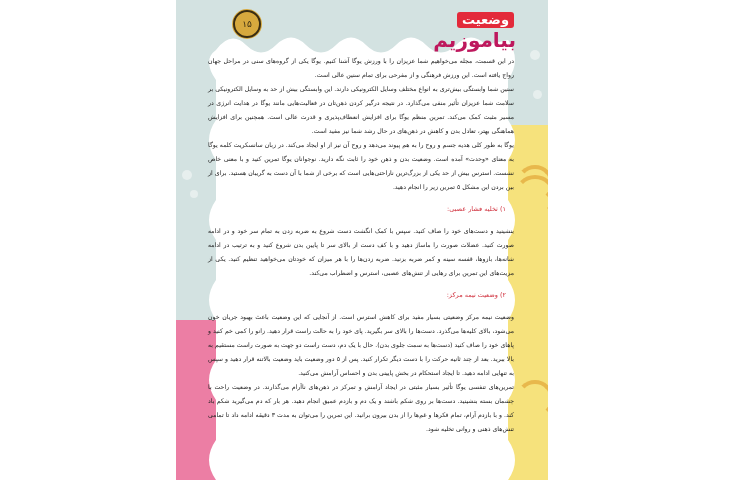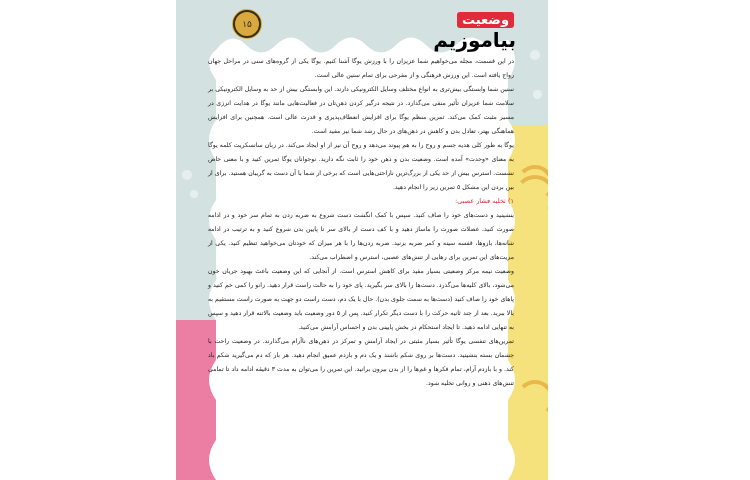--- a/index.html
+++ b/index.html
@@ -26,29 +26,29 @@
     position: absolute; left: 31px; top: 10px; width: 24px; height: 24px; border-radius: 50%;
     background: #d7a93e; border: 2px solid #3a2d12; box-shadow: 0 0 0 1px #d7a93e;
     display: flex; align-items: center; justify-content: center;
     font-size: 9px; color: #3a2d12; font-weight: normal;
   }
   .tag {
     position: absolute; right: 6px; top: 12px; background: #e32a3a; color: #ffffff;
     font-size: 13px; font-weight: bold; padding: 0 5px; border-radius: 3px; line-height: 16px;
   }
   .title {
-    position: absolute; right: 4px; top: 28px; color: #000000; font-size: 20px; font-weight: bold;
+    position: absolute; right: 4px; top: 28px; color: #be185d; font-size: 20px; font-weight: bold;
     direction: rtl; line-height: 24px;
   }
   .body-text {
     position: absolute; left: 6px; top: 54px; width: 306px; direction: rtl; text-align: justify;
     font-size: 6.2px; line-height: 14px; color: #222222;
   }
   .body-text p { margin: 0; }
-  .body-text h3 { margin: 0; font-size: 6.5px; font-weight: normal; color: #d0303d; line-height: 14px; }
+  .body-text h3 { margin: 8px; font-size: 6.5px; font-weight: normal; color: #d0303d; line-height: 14px; }
 </style>
 </head>
 <body>
 
 <div class="page">
   <div class="bg-top-teal"></div>
   <div class="bg-left-teal"></div>
   <div class="bg-left-pink"></div>
   <div class="bg-right-teal"></div>
   <div class="bg-right-yellow"></div>
@@ -74,17 +74,18 @@
     <div class="badge">۱۵</div>
     <div class="tag">وضعیت</div>
     <div class="title">بیاموزیم</div>
 
     <div class="body-text">
       <p>در این قسمت، مجله می‌خواهیم شما عزیزان را با ورزش یوگا آشنا کنیم. یوگا یکی از گروه‌های سنی در مراحل جهان رواج یافته است. این ورزش فرهنگی و از مفرحی برای تمام سنین عالی است.</p>
       <p>سنین شما وابستگی بیش‌تری به انواع مختلف وسایل الکترونیکی دارند. این وابستگی بیش از حد به وسایل الکترونیکی بر سلامت شما عزیزان تأثیر منفی می‌گذارد. در نتیجه درگیر کردن ذهن‌تان در فعالیت‌هایی مانند یوگا در هدایت انرژی در مسیر مثبت کمک می‌کند. تمرین منظم یوگا برای افزایش انعطاف‌پذیری و قدرت عالی است. همچنین برای افزایش هماهنگی بهتر، تعادل بدن و کاهش در ذهن‌های در حال رشد شما نیز مفید است.</p>
       <p>یوگا به طور کلی هدیه جسم و روح را به هم پیوند می‌دهد و روح آن نیز از او ایجاد می‌کند. در زبان سانسکریت کلمه یوگا به معنای «وحدت» آمده است. وضعیت بدن و ذهن خود را ثابت نگه دارید. نوجوانان یوگا تمرین کنید و با معنی خاص نشست. استرس بیش از حد یکی از بزرگ‌ترین ناراحتی‌هایی است که برخی از شما با آن دست به گریبان هستید. برای از بین بردن این مشکل ۵ تمرین زیر را انجام دهید.</p>
       <h3>۱) تخلیه فشار عصبی:</h3>
       <p>بنشینید و دست‌های خود را صاف کنید. سپس با کمک انگشت دست شروع به ضربه زدن به تمام سر خود و در ادامه صورت کنید. عضلات صورت را ماساژ دهید و با کف دست از بالای سر تا پایین بدن شروع کنید و به ترتیب در ادامه شانه‌ها، بازوها، قفسه سینه و کمر ضربه بزنید. ضربه زدن‌ها را با هر میزان که خودتان می‌خواهید تنظیم کنید. یکی از مزیت‌های این تمرین برای رهایی از تنش‌های عصبی، استرس و اضطراب می‌کند.</p>
+      <h3>۲) وضعیت نیمه مرکز:</h3>
       <p>وضعیت نیمه مرکز وضعیتی بسیار مفید برای کاهش استرس است. از آنجایی که این وضعیت باعث بهبود جریان خون می‌شود، بالای کلیه‌ها می‌گذرد. دست‌ها را بالای سر بگیرید. پای خود را به حالت راست قرار دهید. زانو را کمی خم کنید و پاهای خود را صاف کنید (دست‌ها به سمت جلوی بدن). حال با یک دم، دست راست دو جهت به صورت راست مستقیم به بالا ببرید. بعد از چند ثانیه حرکت را با دست دیگر تکرار کنید. پس از ۵ دور وضعیت باید وضعیت بالاتنه قرار دهید و سپس به تنهایی ادامه دهید. تا ایجاد استحکام در بخش پایینی بدن و احساس آرامش می‌کنید.</p>
       <p>تمرین‌های تنفسی یوگا تأثیر بسیار مثبتی در ایجاد آرامش و تمرکز در ذهن‌های ناآرام می‌گذارند. در وضعیت راحت با چشمان بسته بنشینید. دست‌ها بر روی شکم باشند و یک دم و بازدم عمیق انجام دهید. هر بار که دم می‌گیرید شکم باد کند. و با بازدم آرام، تمام فکرها و غم‌ها را از بدن بیرون برانید. این تمرین را می‌توان به مدت ۳ دقیقه ادامه داد تا تمامی تنش‌های ذهنی و روانی تخلیه شود.</p>
     </div>
   </div>
 </div>
 
 </body></html>

